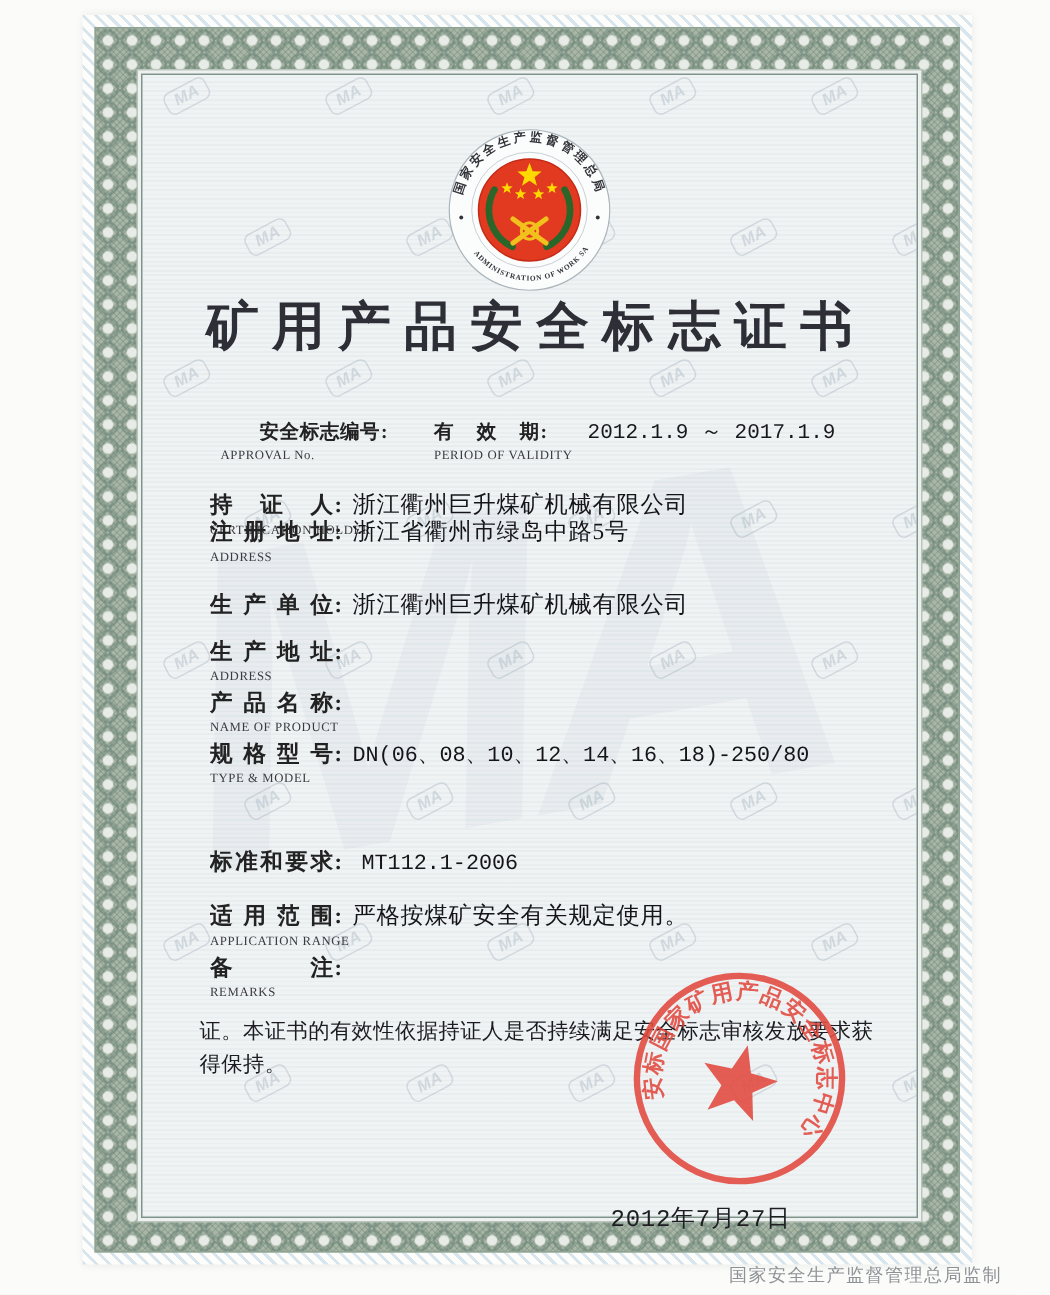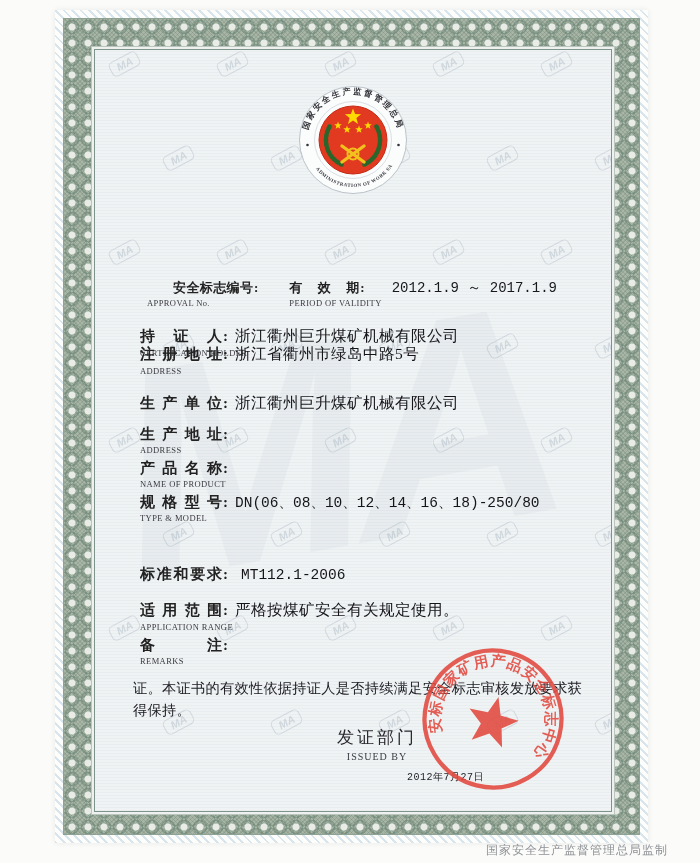--- a/index.html
+++ b/index.html
@@ -92,22 +92,22 @@
   
   .statement {
     position:absolute; left:38px; top:628px; width:452px;
     font-size:14.2px; color:#1b1b21; line-height:21.5px; letter-spacing:.3px;
   }
   .statement .ln1 { text-indent:2em; }
   .issued { position:absolute; left:222px; top:676px; width:120px; text-align:center; }
   .issued .zh { font-size:17px; letter-spacing:3px; color:#26262c; }
   .issued .en { font-size:10px; letter-spacing:1px; color:#3a3a40; margin-top:2px; }
   .issue-date {
-    position:absolute; left:312px; top:720px;
-    font-family:"Liberation Mono", monospace; font-size:10px; color:#1d1d22; letter-spacing:.5px;text-align:right;
+    position:absolute; left:312px; top:752px;
+    font-family:"Liberation Mono", monospace; font-size:16px; color:#1d1d22; letter-spacing:.5px;text-align:right;
   }
   .stamp {
     position:absolute; left:322px; top:593px; width:152px; height:152px;
     transform:rotate(14deg); opacity:.88;
   }
   .footer-note {
     position:absolute; left:486px; top:842px;
     font-size:12px; color:#8e9296; letter-spacing:1px; white-space:nowrap;text-align:center;
   }
   svg text { user-select:none; }
@@ -186,20 +186,21 @@
         <use href="#star" transform="translate(56,34) scale(8.5)" fill="#ffd900"></use>
         <use href="#star" transform="translate(41,42.5) scale(4)" fill="#ffd900"></use>
         <use href="#star" transform="translate(50,46.5) scale(4)" fill="#ffd900"></use>
         <use href="#star" transform="translate(62,46.5) scale(4)" fill="#ffd900"></use>
         <use href="#star" transform="translate(71,42.5) scale(4)" fill="#ffd900"></use>
         <circle cx="56" cy="71" r="5.5" fill="none" stroke="#f2c11e" stroke-width="2"></circle>
         <line x1="45" y1="63" x2="67" y2="79" stroke="#f2c11e" stroke-width="3.4" stroke-linecap="round"></line>
         <line x1="67" y1="63" x2="45" y2="79" stroke="#f2c11e" stroke-width="3.4" stroke-linecap="round"></line>
       </svg>
 
+      <div class="title">矿用产品安全标志证书</div>
 
       <div class="aprow">
         <div>
           <div class="l1">
             <span class="flabel">安全标志编号</span>
             <span class="colon">:</span>
           </div>
           <div class="fen">APPROVAL No.</div>
         </div>
         <div class="vblock">
@@ -277,24 +278,20 @@
             <span class="flabel">备 注</span>
             <span class="colon">:</span>
           </div>
         <div class="fen">REMARKS</div>
       </div>
 
       <div class="statement">
         <div class="ln2">证。本证书的有效性依据持证人是否持续满足安全标志审核发放要求获得保持。</div>
       </div>
 
-      <div class="issued">
-        <div class="zh">发证部门</div>
-        <div class="en">ISSUED BY</div>
-      </div>
 
       <div class="issue-date">2012年7月27日</div>
 
       <svg class="stamp" width="152" height="152" viewBox="0 0 160 160">
         <defs>
           <path id="sArc" d="M 29.25 103.7 A 56 56 0 1 1 130.75 103.7" fill="none"></path>
         </defs>
         <circle cx="80" cy="80" r="72" fill="none" stroke="#e2493e" stroke-width="4.5"></circle>
         <polygon points="80,56 86.9,74.5 106.6,75.3 91.2,87.6 96.5,106.7 80,95.8 63.5,106.7 68.8,87.6 53.4,75.3 73.1,74.5" fill="#e2493e"></polygon>
         <text font-family="Liberation Sans, sans-serif" font-size="15.5" font-weight="700" fill="#e2493e" letter-spacing="1">

